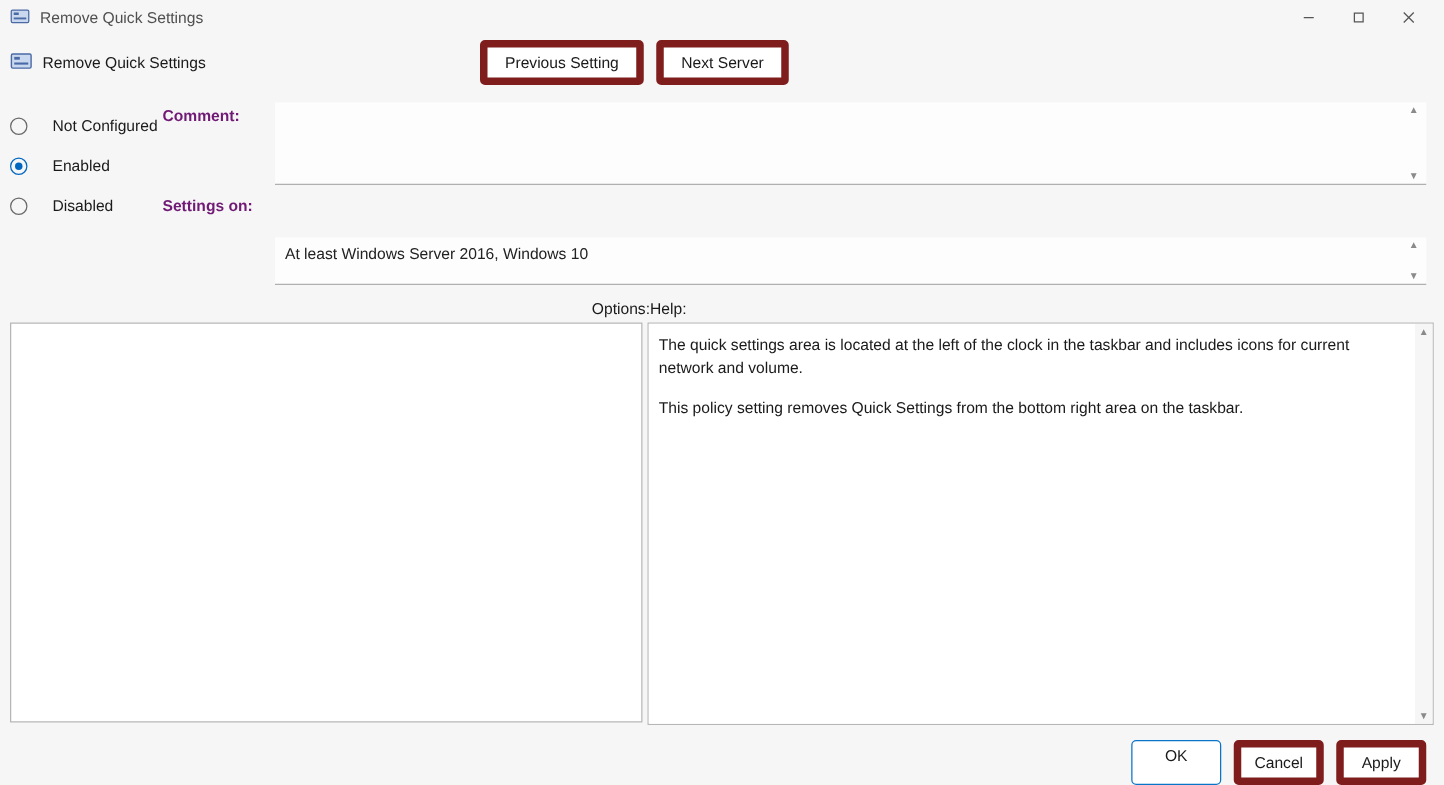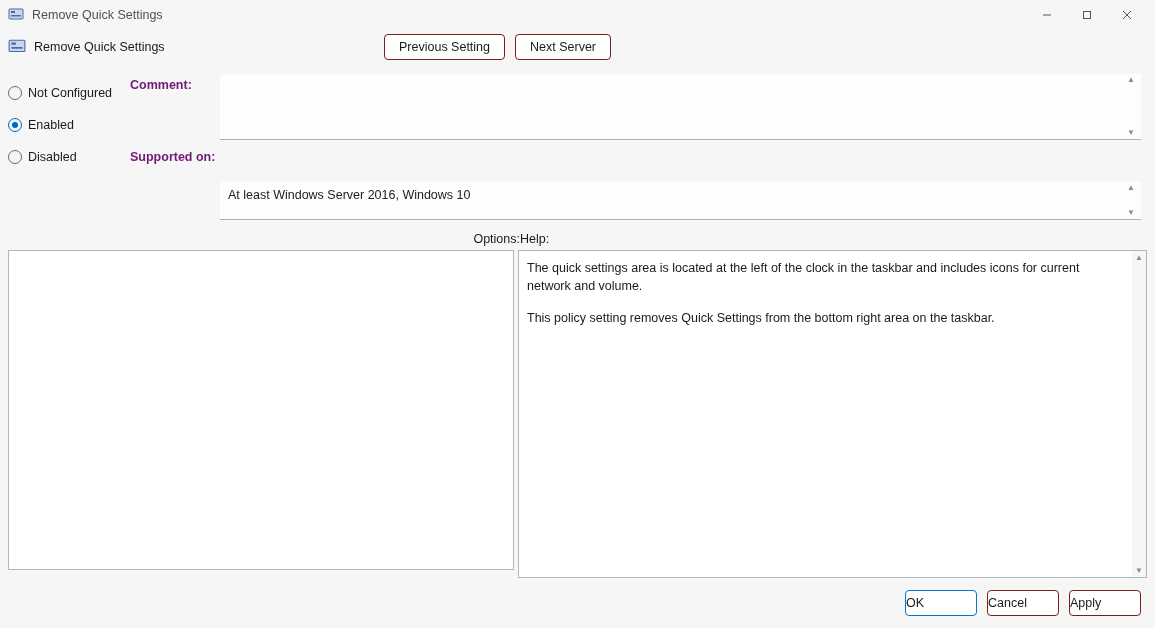--- a/index.html
+++ b/index.html
@@ -42,34 +42,34 @@
     padding: 4px 8px 8px 8px;
   }
   .subheader .icon {
     width: 18px; height: 18px; margin-right: 8px;
     display:inline-flex; align-items:center; justify-content:center;
   }
   .subheader .title { flex: 0 0 340px; color: #1a1a1a; }
   .navbtns { display: flex; gap: 10px; margin-left: 10px; }
   .btn {
     background: #ffffff;
-    border: 1px solid #7f1d1d;
+    border: 6px solid #7f1d1d;
     border-radius: 4px;
     padding: 5px 14px;
     font-size: 12.5px;
     color: #1a1a1a;
     cursor: default;
   }
   .btn.primary { border: 1px solid #0a74c8; }
   .content-top {
     display: flex;
     padding: 6px 8px 2px 8px;
   }
   .left-col { width: 122px; padding-top: 4px; }
-  .radio-row { display: flex; align-items: center; margin: 8px 0 18px 0; gap: 6px; }
+  .radio-row { display: flex; align-items: center; margin: 8px 0 18px 0; gap: 20px; }
   .radio {
     width: 14px; height: 14px; border-radius: 50%;
     border: 1.3px solid #6a6a6a; display: inline-block;
     position: relative; flex-shrink:0;
   }
   .radio.selected { border-color: #0067c0; }
   .radio.selected::after {
     content: ""; position: absolute; left: 3px; top: 3px;
     width: 6.4px; height: 6.4px; border-radius: 50%; background: #0067c0;
   }
@@ -113,21 +113,21 @@
   .help-scroll {
     width: 14px; display:flex; flex-direction:column; justify-content:space-between;
     align-items:center; padding:2px 0; background:#f6f6f6;
   }
   .help-scroll span { font-size:8px; color:#8a8a8a; user-select:none;}
   .help p { margin: 0 0 14px 0; }
   .footer {
     display: flex; justify-content: flex-end; gap: 10px;
     padding: 12px 14px 12px 8px;
   }
-  .footer .btn { width: 72px; padding:5px 0;}
+  .footer .btn { width: 72px; text-align:center; padding:5px 0;}
 </style>
 </head>
 <body>
 
 <div class="titlebar">
   <span class="icon">
     <svg viewBox="0 0 16 16">
         <rect x="1" y="2" width="14" height="10" rx="1" fill="#c9d8ef" stroke="#4a6aa5" stroke-width="1"></rect>
         <rect x="3" y="4" width="4" height="2" fill="#4a6aa5"></rect>
         <rect x="3" y="8" width="10" height="1.5" fill="#4a6aa5"></rect>
@@ -178,21 +178,21 @@
       <span class="radio selected"></span>
       <span>Enabled</span>
     </div>
     <div class="radio-row">
       <span class="radio"></span>
       <span>Disabled</span>
     </div>
   </div>
   <div class="mid-labels">
     <div class="lab">Comment:</div>
-    <div class="lab2">Supported on:</div>
+    <div class="lab2">Settings on:</div>
   </div>
   <div class="right-fields">
     <div class="fieldbox comment">
       <span></span>
       <div class="scroll-arrows">
           <span>▲</span>
           <span>▼</span>
         </div>
     </div>
     <div class="fieldbox supported">

